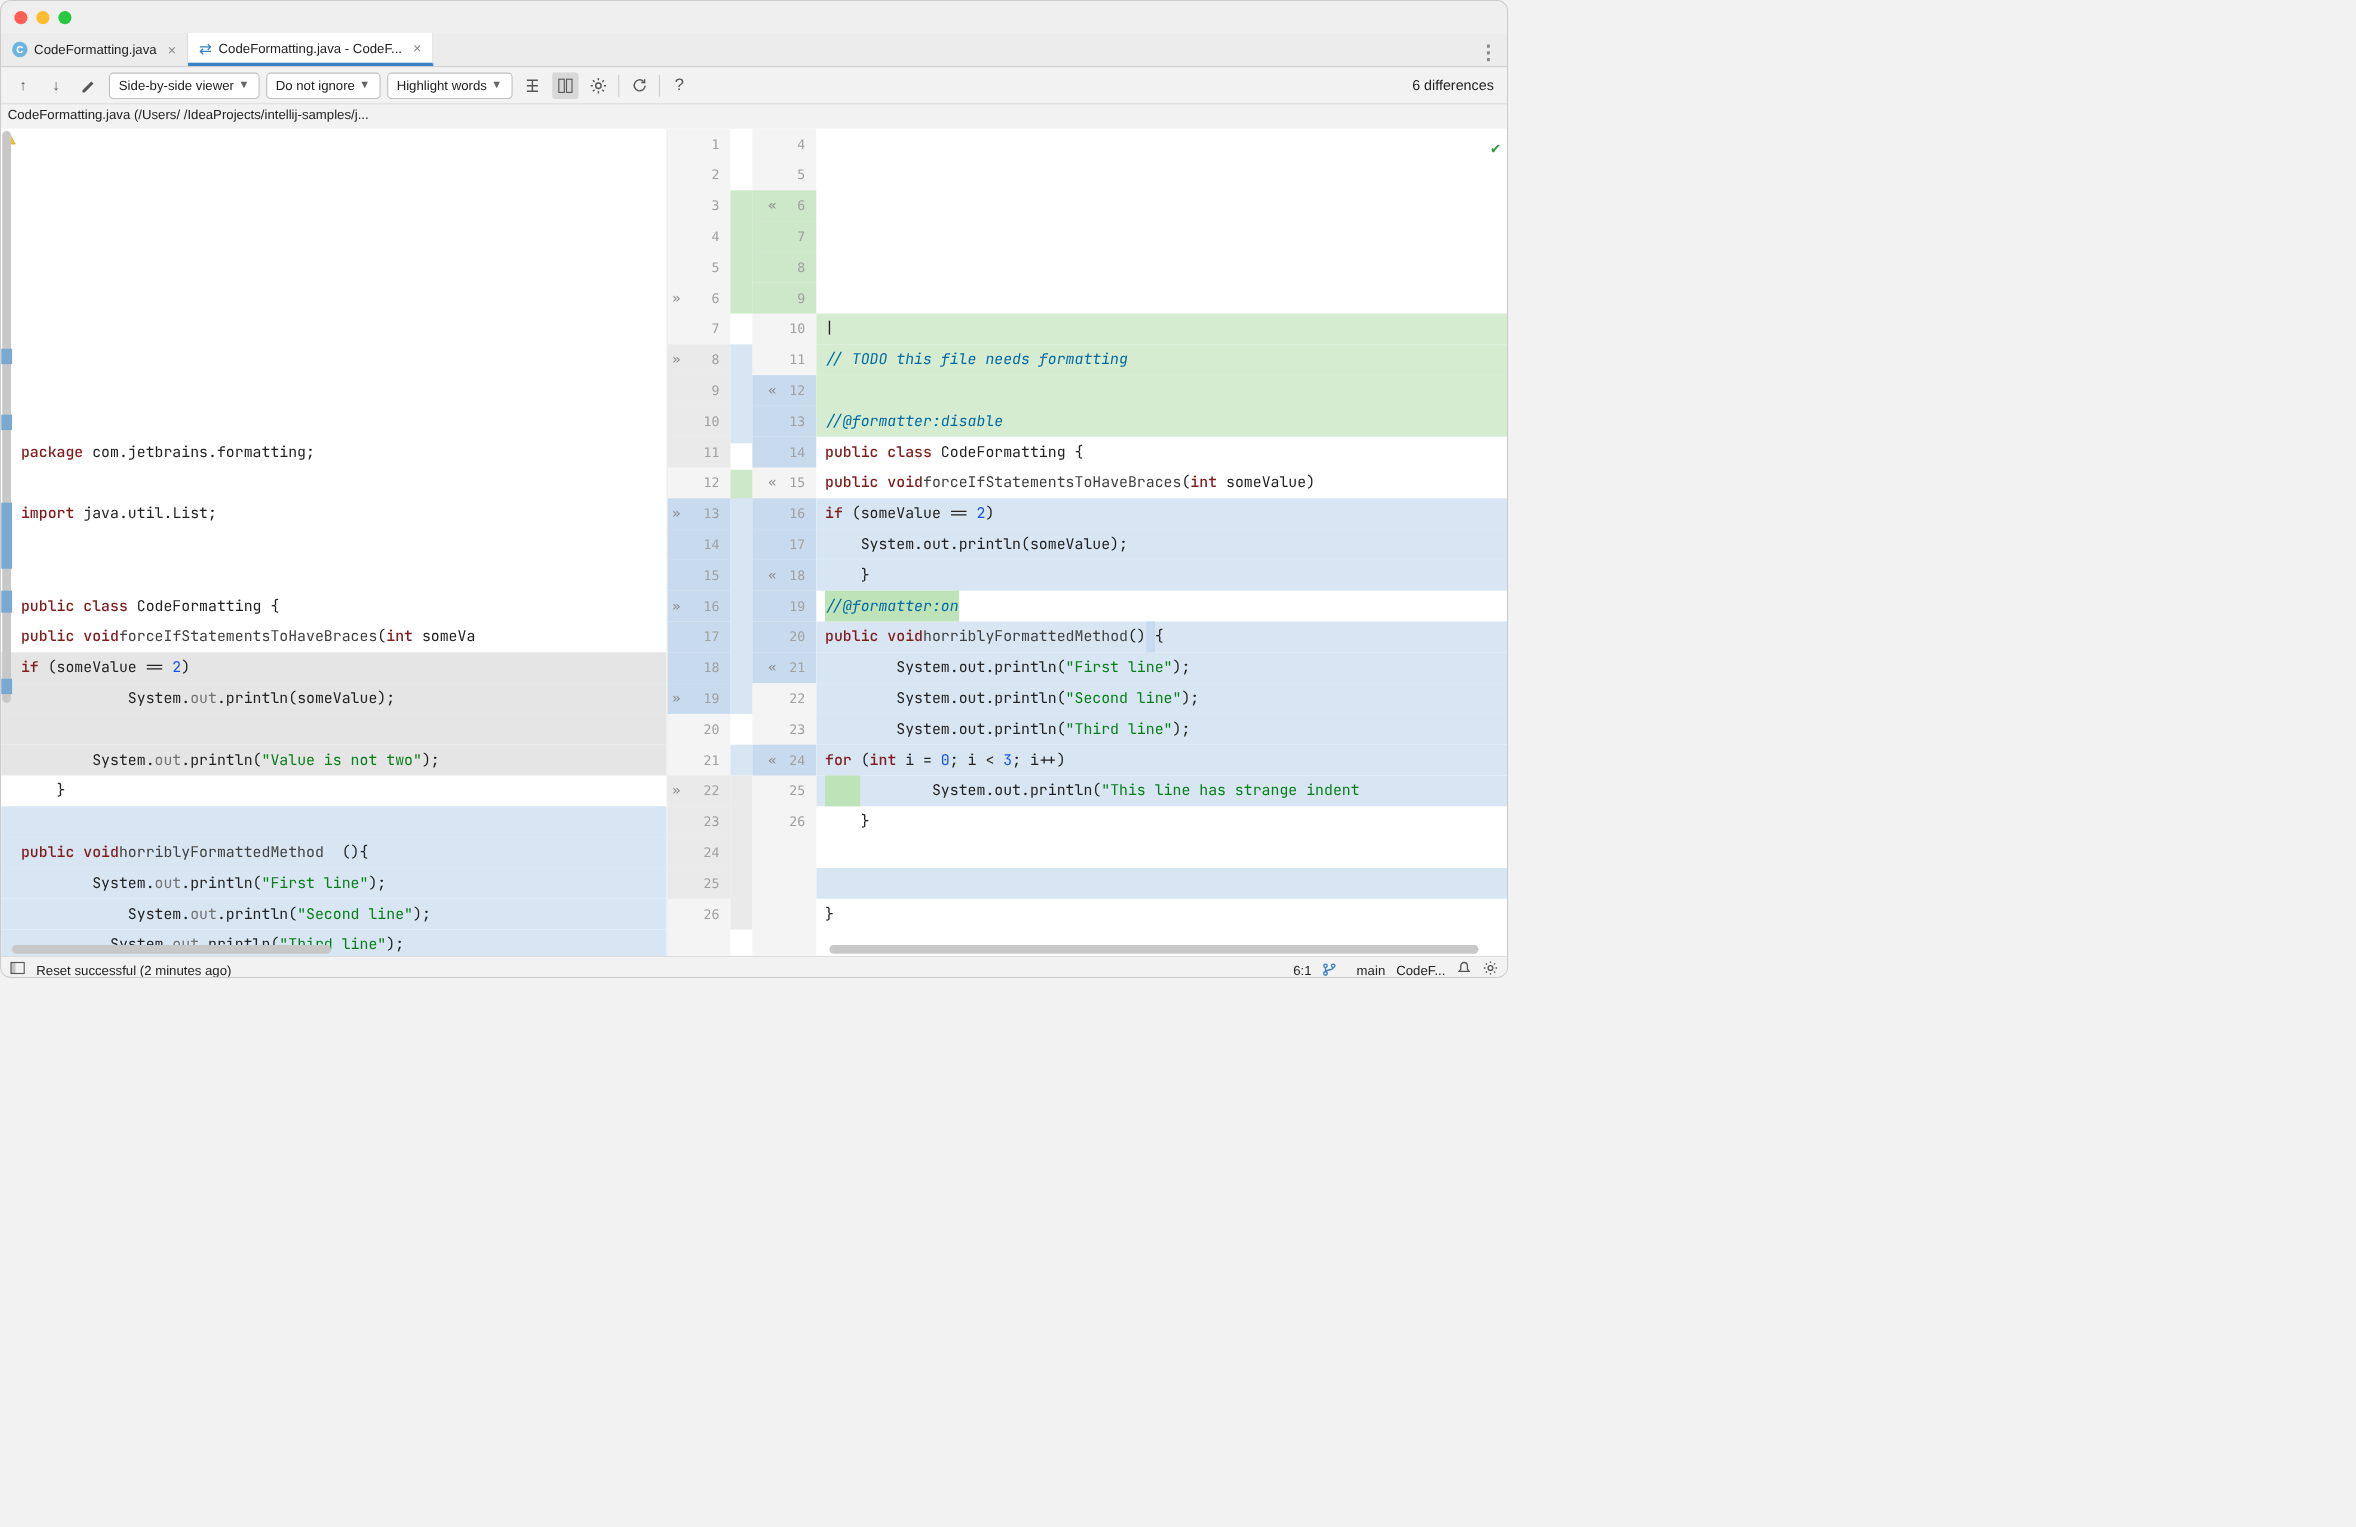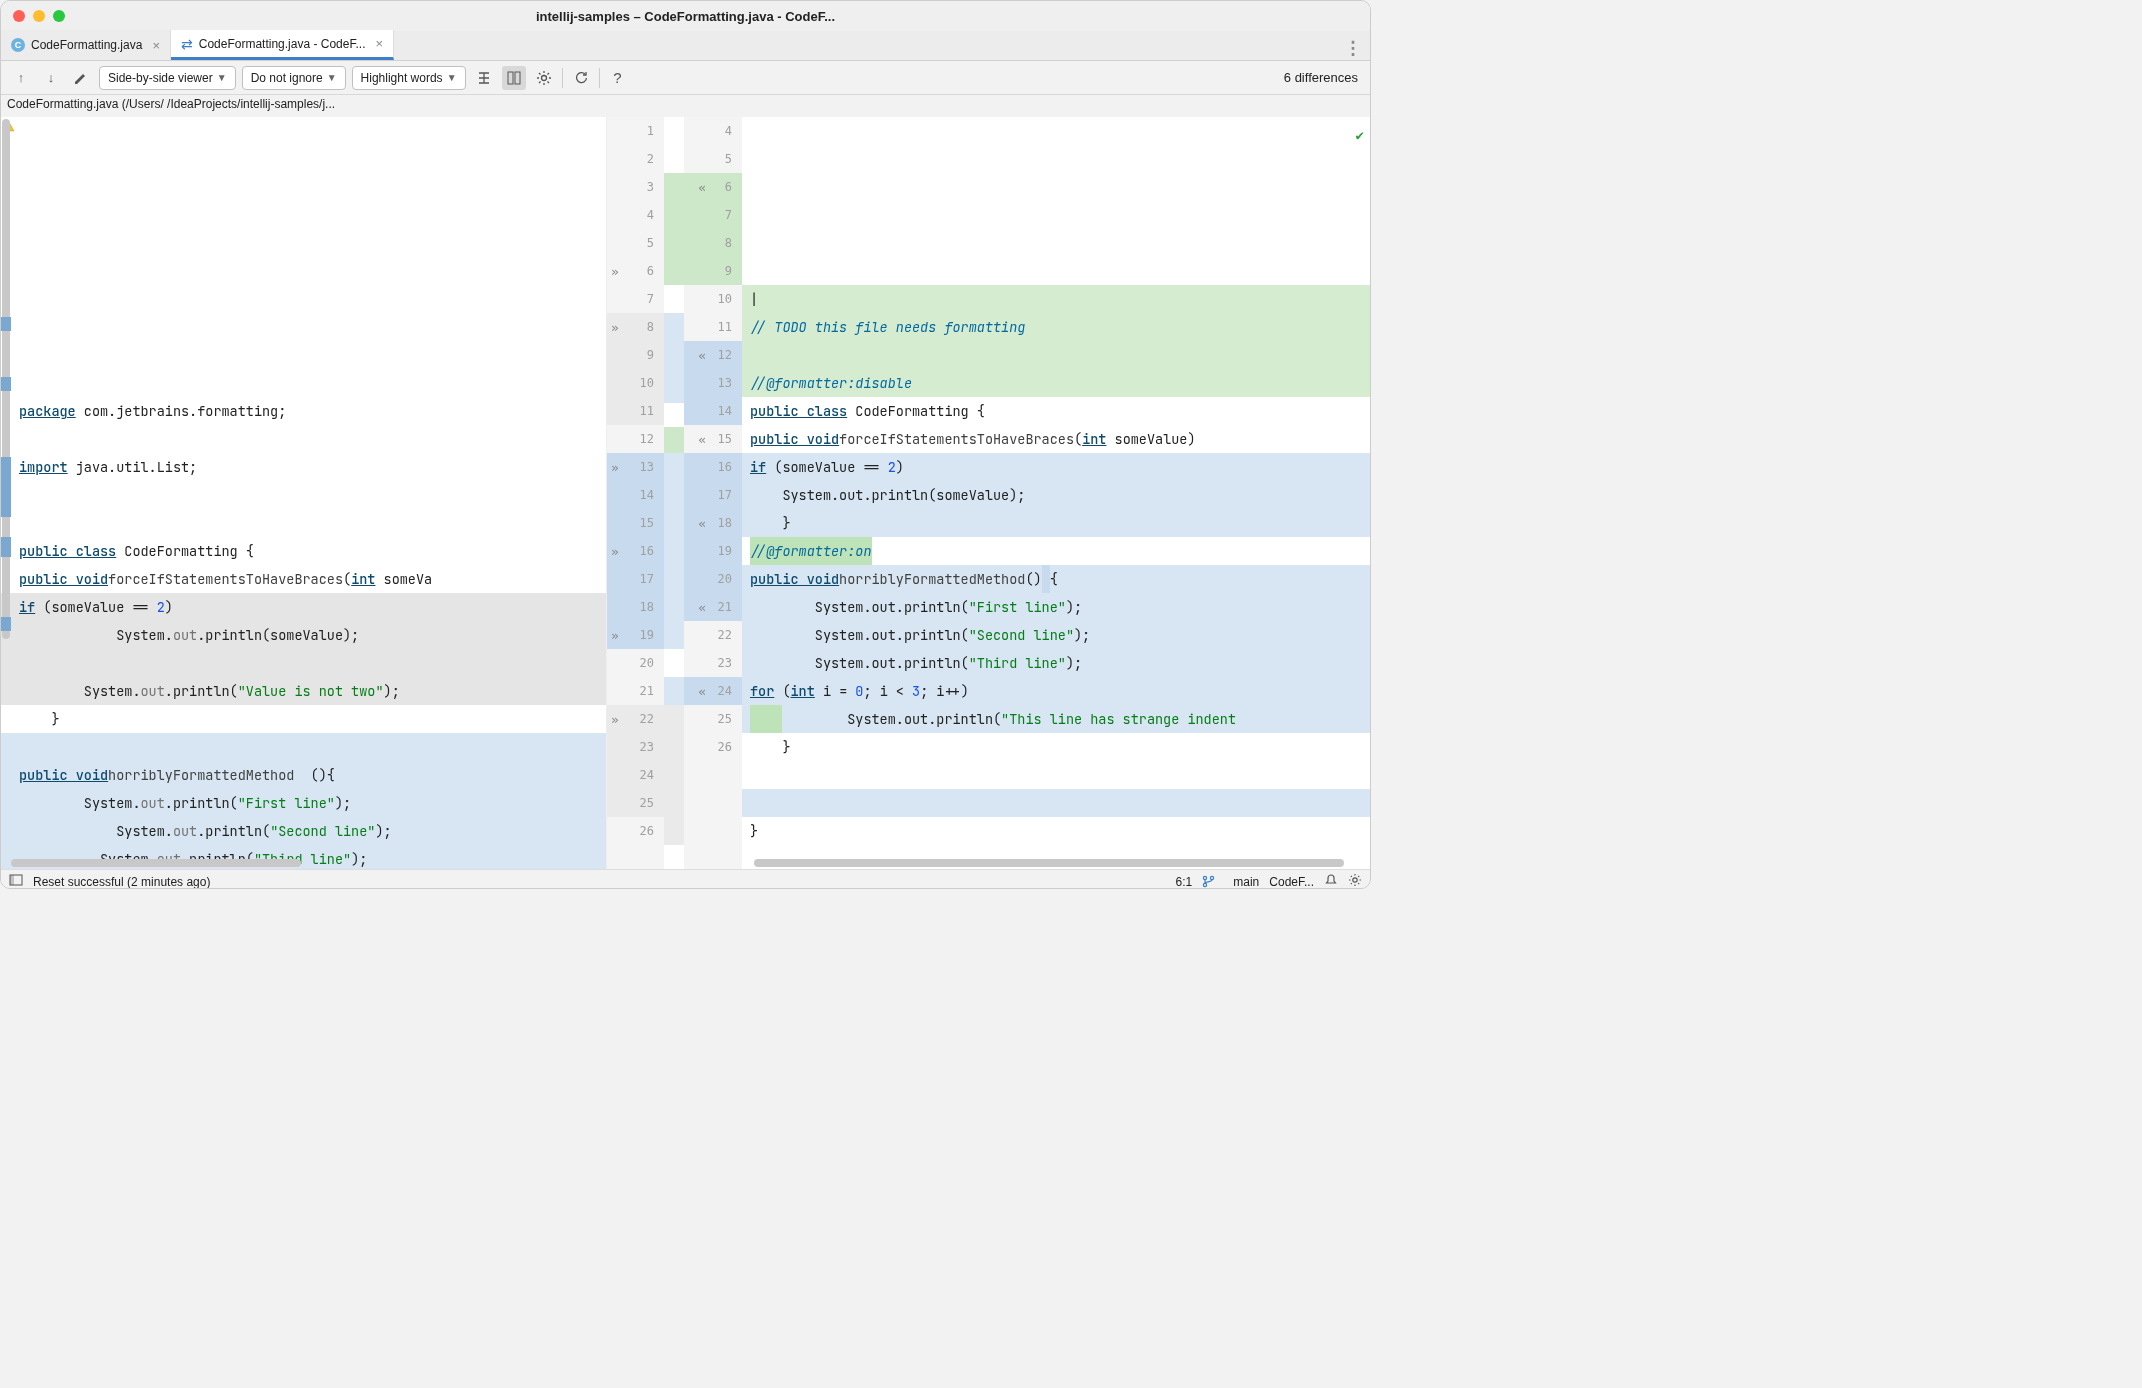--- a/index.html
+++ b/index.html
@@ -50,21 +50,21 @@
 .mid-gap { width: 20px; position: relative; }
 .right-gutter { width: 58px; background: #f4f4f4; }
 .right-pane { flex: 1; position: relative; overflow: hidden; }
 .code { font-family: "JetBrains Mono", Menlo, Consolas, monospace; font-size: 13.5px; line-height: 28px; white-space: pre; }
 .line { height: 28px; display: flex; align-items: center; }
 .left-pane .line { padding-left: 18px; }
 .right-pane .line { padding-left: 8px; }
 .ln { height: 28px; display: flex; align-items: center; justify-content: flex-end; padding-right: 10px; color: #a0a0a0; font-family: Menlo, monospace; font-size: 12px; position: relative; }
 .ln.blue { background: #c8dbee; }
 .ln.green { background: #cde8c9; }
-.kw { color: #0c4a6e; font-weight: 500; text-decoration: underline; }
+.kw { color: #7f1d1d; font-weight: 500; }
 .str { color: #067d17; }
 .num { color: #1750eb; }
 .com { color: #0369a1; font-style: italic; }
 .fld { color: #737373; }
 .mth { color: #404040; }
 .arr-icon { position: absolute; left: 4px; color: #888; font-size: 13px; }
 .bg-blue { background: #d8e6f3; }
 .bg-blue2 { background: #c8dbee; }
 .bg-green { background: #d5ecd0; }
 .bg-green2 { background: #bfe3b8; }
@@ -83,21 +83,20 @@
 </style>
 </head>
 <body>
 
 <div class="titlebar">
   <div class="traffic">
     <div class="tl red"></div>
     <div class="tl yellow"></div>
     <div class="tl green"></div>
   </div>
-  <div class="title-text">intellij-samples – CodeFormatting.java - CodeF...</div>
 </div>
 
 <div class="tabbar">
   <div class="tab">
     <span class="tab-icon-c">C</span>
     <span>CodeFormatting.java</span>
     <span class="tab-close">×</span>
   </div>
   <div class="tab active">
     <span class="tab-icon-diff">⇄</span>

